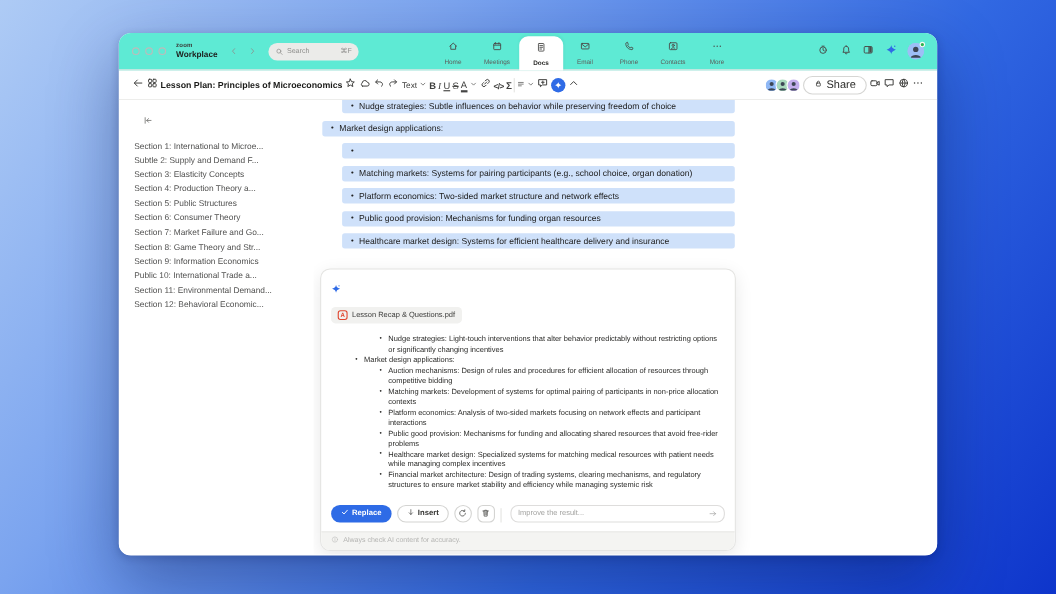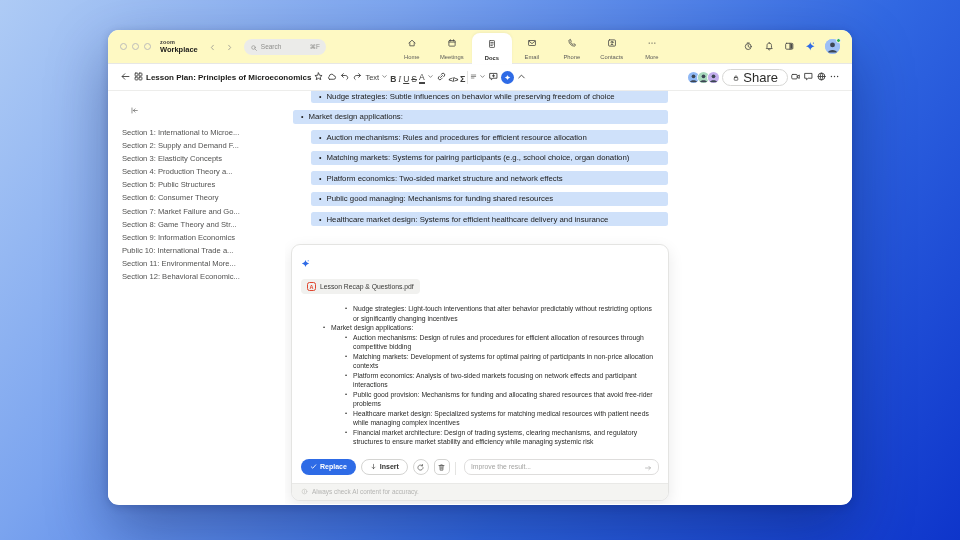--- a/index.html
+++ b/index.html
@@ -9,21 +9,21 @@
     background:linear-gradient(128deg,#aecbf5 0%,#7ba4ef 30%,#3168e2 65%,#0e35cb 100%);
     position:relative; color:#222;
   }
   .window {
     position:absolute; left:108px; top:30px; width:744px; height:475px;
     background:#fff; border-radius:11px; overflow:hidden;
     box-shadow:0 24px 60px rgba(5,20,80,.38), 0 2px 8px rgba(5,20,80,.2);
   }
   
   .titlebar {
-    height:34px; background:#fef9c3; border-bottom:1px solid #e7e7e5;
+    height:34px; background:#5eead4; border-bottom:1px solid #e7e7e5;
     display:flex; align-items:center; padding:0 12px; position:relative;
   }
   .tl-group { display:flex; gap:5px; align-items:center; }
   .tl { width:7px; height:7px; border-radius:50%; border:1px solid #bcbcba; }
   .brand { margin-left:9px; line-height:1; }
   .brand .b-top { font-size:5.5px; color:#3a3a38; font-weight:700; letter-spacing:.2px; }
   .brand .b-bottom { font-size:7.5px; color:#1c1c1a; font-weight:700; margin-top:1px; }
   .hist-nav { display:flex; gap:8px; margin-left:10px; color:#8d8d8b; }
   .hist-nav .icon svg{ width:9px; height:9px; }
   .searchpill {
@@ -58,21 +58,21 @@
   .doc-title { font-size:8px; font-weight:700; color:#1b1b19; white-space:nowrap; }
   .tb-drop { display:flex; align-items:flex-start; gap:2px; font-size:7.5px; color:#3d3d3b; }
   .tb-drop .icon svg{ width:7px; height:7px; }
   .vdiv { width:1px; height:13px; background:#e4e4e2; }
   .ai-circle { width:13px; height:13px; border-radius:50%; background:#2f6be6; display:flex; align-items:center; justify-content:center; color:#fff; }
   .ai-circle svg { width:7px; height:7px; }
   .collab { display:flex; margin-left:auto; }
   .collab .cav { width:13px; height:13px; border-radius:50%; border:1px solid #fff; margin-left:-3px; overflow:hidden; }
   .collab .cav:first-child{ margin-left:0; }
   .collab .cav svg{ width:11px; height:11px; display:block; }
-  .share-btn { display:flex; align-items:flex-end; gap:3px; border:1px solid #d6d6d4; border-radius:11px; height:17px; padding:0 9px; font-size:13px; color:#2b2b29; background:#fff; }
+  .share-btn { display:flex; align-items:center; gap:3px; border:1px solid #d6d6d4; border-radius:11px; height:17px; padding:0 9px; font-size:10px; color:#2b2b29; background:#fff; }
   .share-btn .icon svg{ width:8px; height:8px; }
   
   .app-body { display:flex; height:413px; background:#fff; }
   .outline { width:177px; padding:10px 6px 0 14px; flex:none; }
   .collapse-ic { color:#78787
 
 6; margin:0 0 7px 8px; }
   .collapse-ic svg{ width:9px; height:9px; color:#6e6e6c; }
   .outline-item { font-size:7.6px; color:#515150; line-height:13.1px; white-space:nowrap; overflow:hidden; text-overflow:ellipsis; }
   .doc-main { flex:1; padding-top:2px; overflow:hidden; }
@@ -362,59 +362,58 @@
         </svg></span>
   </div>
 
   <div class="app-body">
     <div class="outline">
       <div class="collapse-ic icon"><svg viewBox="0 0 16 16" fill="none" stroke="currentColor" stroke-width="1.3" stroke-linecap="round" stroke-linejoin="round">
             <path d="M3.5 3.5 V12.5 M13 8 H6 M9 5 L6 8 L9 11"></path>
           </svg></div>
       <div id="outline-list">
           <div class="outline-item">Section 1: International to Microe...</div>
-          <div class="outline-item">Section 2: Supply and Demand F...</div>
+          <div class="outline-item">Subtle 2: Supply and Demand F...</div>
           <div class="outline-item">Section 3: Elasticity Concepts</div>
           <div class="outline-item">Section 4: Production Theory a...</div>
           <div class="outline-item">Section 5: Public Structures</div>
           <div class="outline-item">Section 6: Consumer Theory</div>
           <div class="outline-item">Section 7: Market Failure and Go...</div>
           <div class="outline-item">Section 8: Game Theory and Str...</div>
           <div class="outline-item">Section 9: Information Economics</div>
           <div class="outline-item">Public 10: International Trade a...</div>
-          <div class="outline-item">Section 11: Environmental More...</div>
+          <div class="outline-item">Section 11: Environmental Demand...</div>
           <div class="outline-item">Section 12: Behavioral Economic...</div>
         </div>
     </div>
 
     <div class="doc-main">
       <div id="doc-lines">
           <div class="hl-row lvl2 clipped">
             <span class="blt">•</span>
             <span>Nudge strategies: Subtle influences on behavior while preserving freedom of choice</span>
           </div>
           <div class="hl-row lvl1">
             <span class="blt">•</span>
             <span>Market design applications:</span>
           </div>
           <div class="hl-row lvl2">
             <span class="blt">•</span>
-            <span>Auction mechanisms: Rules and procedures for efficient resource allocation</span>
           </div>
           <div class="hl-row lvl2">
             <span class="blt">•</span>
             <span>Matching markets: Systems for pairing participants (e.g., school choice, organ donation)</span>
           </div>
           <div class="hl-row lvl2">
             <span class="blt">•</span>
             <span>Platform economics: Two-sided market structure and network effects</span>
           </div>
           <div class="hl-row lvl2">
             <span class="blt">•</span>
-            <span>Public good managing: Mechanisms for funding shared resources</span>
+            <span>Public good provision: Mechanisms for funding organ resources</span>
           </div>
           <div class="hl-row lvl2">
             <span class="blt">•</span>
             <span>Healthcare market design: Systems for efficient healthcare delivery and insurance</span>
           </div>
         </div>
 
       <div class="ai-panel">
         <div class="ai-head">
           <span class="icon ai-spark"><svg viewBox="0 0 16 16">

